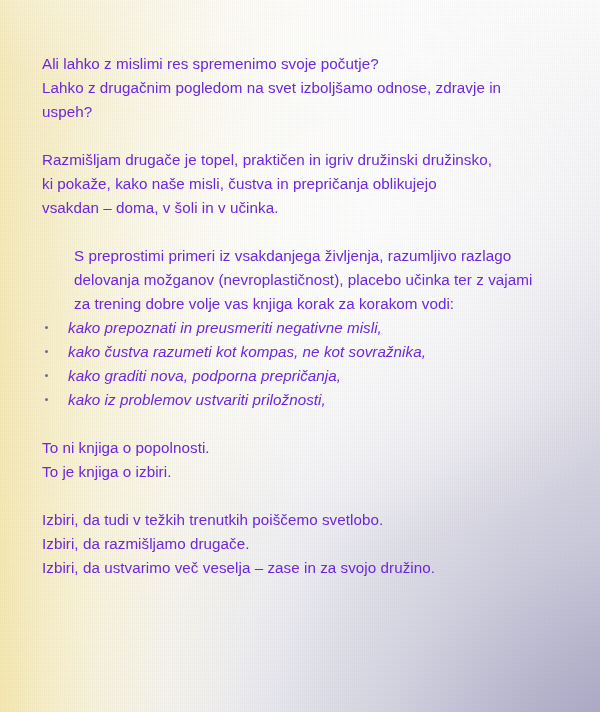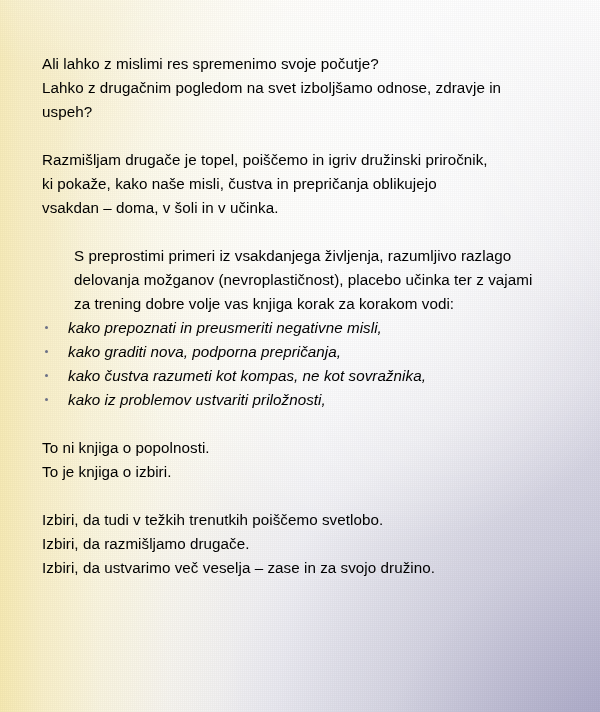--- a/index.html
+++ b/index.html
@@ -75,21 +75,21 @@
     background-image:
       repeating-linear-gradient(0deg, rgba(0,0,0,0.5) 0 1px, rgba(255,255,255,0) 1px 2px),
       repeating-linear-gradient(90deg, rgba(0,0,0,0.5) 0 1px, rgba(255,255,255,0) 1px 2px);
   }
 
   #content {
     position: absolute;
     left: 42px;
     top: 52px;
     width: 512px;
-    color: #000000;
+    color: #6d28d9;
     font-size: 15.2px;
     line-height: 24px;
     letter-spacing: 0.05px;
     -webkit-font-smoothing: antialiased;
   }
 
   .para {
     margin: 0 0 24px 0;
   }
   .para:last-child {
@@ -142,43 +142,43 @@
 
   <div id="content">
 
     <p class="para">
       <span class="line">Ali lahko z mislimi res spremenimo svoje počutje?</span>
       <span class="line">Lahko z drugačnim pogledom na svet izboljšamo odnose, zdravje in</span>
       <span class="line">uspeh?</span>
     </p>
 
     <p class="para">
-      <span class="line">Razmišljam drugače je topel, poiščemo in igriv družinski priročnik,</span>
+      <span class="line">Razmišljam drugače je topel, praktičen in igriv družinski družinsko,</span>
       <span class="line">ki pokaže, kako naše misli, čustva in prepričanja oblikujejo</span>
       <span class="line">vsakdan – doma, v šoli in v učinka.</span>
     </p>
 
     <p class="para tight">
       <span class="line">S preprostimi primeri iz vsakdanjega življenja, razumljivo razlago</span>
       <span class="line">delovanja možganov (nevroplastičnost), placebo učinka ter z vajami</span>
       <span class="line">za trening dobre volje vas knjiga korak za korakom vodi:</span>
     </p>
 
     <ul class="bullets">
       <li>
         <span class="dot"></span>
         <span>kako prepoznati in preusmeriti negativne misli,</span>
       </li>
       <li>
         <span class="dot"></span>
-        <span>kako graditi nova, podporna prepričanja,</span>
+        <span>kako čustva razumeti kot kompas, ne kot sovražnika,</span>
       </li>
       <li>
         <span class="dot"></span>
-        <span>kako čustva razumeti kot kompas, ne kot sovražnika,</span>
+        <span>kako graditi nova, podporna prepričanja,</span>
       </li>
       <li>
         <span class="dot"></span>
         <span>kako iz problemov ustvariti priložnosti,</span>
       </li>
     </ul>
 
 
     <p class="para">
       <span class="line">To ni knjiga o popolnosti.</span>

